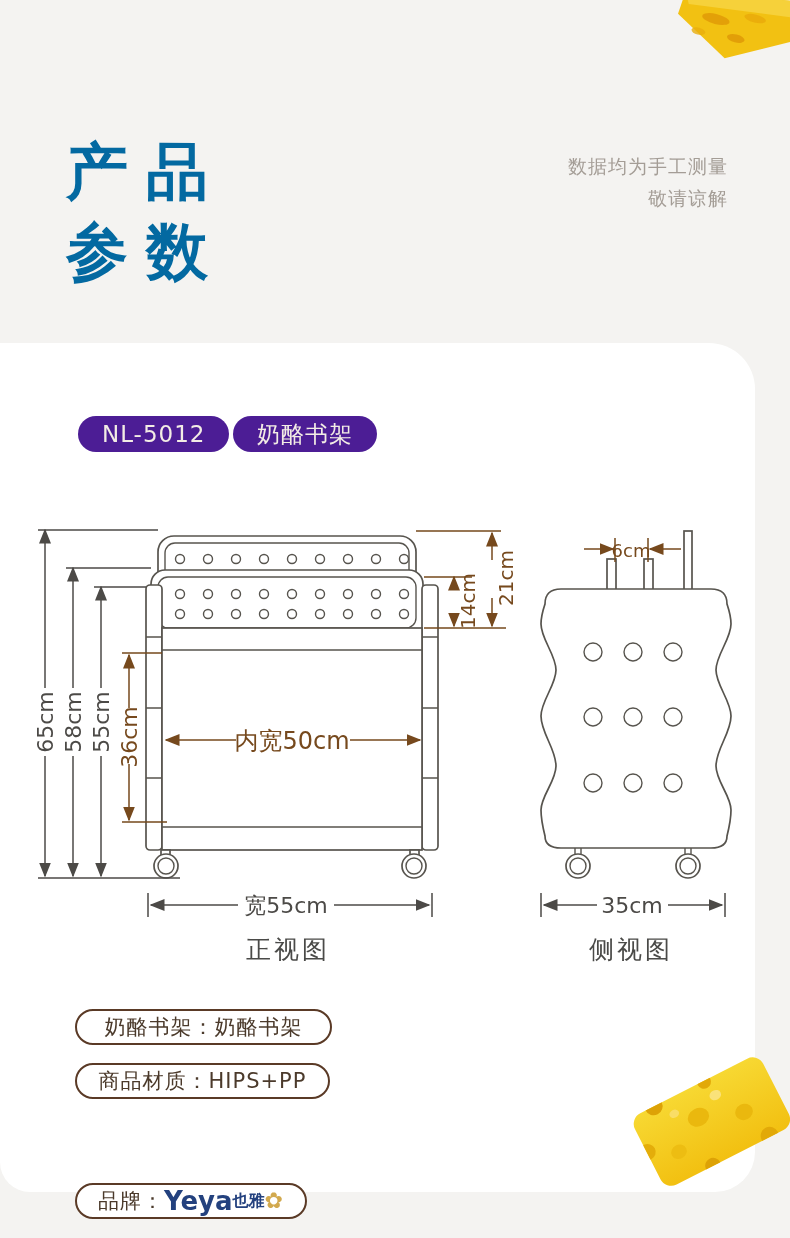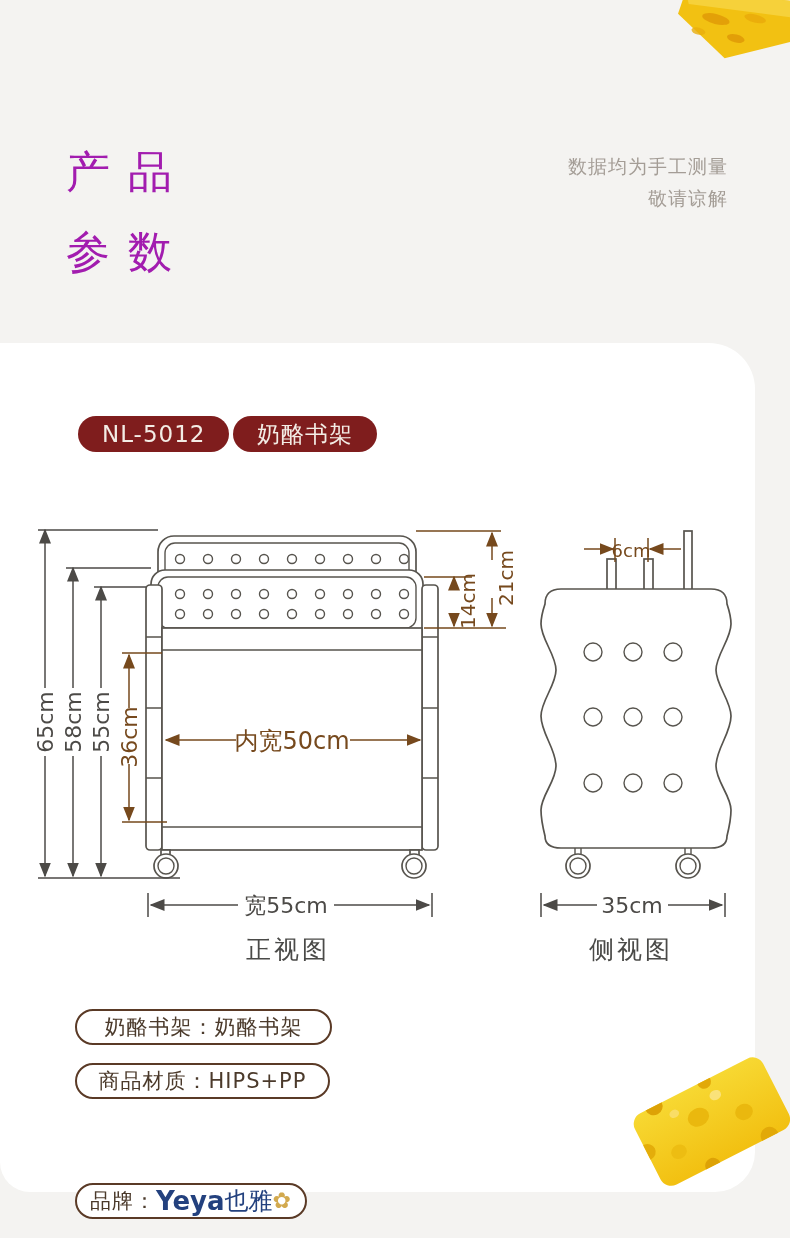--- a/index.html
+++ b/index.html
@@ -5,37 +5,37 @@
   * { margin:0; padding:0; box-sizing:border-box; }
   html,body { background:#e9e8e6; }
   .page {
     position:relative; width:790px; height:1238px; overflow:hidden;
     background:#f4f3f1;
     font-family:"DejaVu Sans","Liberation Sans",sans-serif;
   }
   
   .title {
     position:absolute; left:66px; top:132px;
-    font-size:44px; line-height:80px; font-weight:400;
-    letter-spacing:18px; color:#a21caf;
+    font-size:62px; line-height:80px; font-weight:700;
+    letter-spacing:18px; color:#0369a1;
   }
   .note {
     position:absolute; right:62px; top:150px;
     font-size:19px; line-height:32px; color:#a49d96;
     text-align:right; letter-spacing:1px;
   }
   
   .card {
     position:absolute; left:0; top:343px; width:755px; height:849px;
     background:#ffffff; border-radius:0 46px 40px 30px;
   }
   
   .badge {
     position:absolute; top:416px; height:36px;
-    background:#7f1d1d; color:#f3ece5; border-radius:18px;
+    background:#4c1d95; color:#f3ece5; border-radius:18px;
     display:flex; align-items:center; justify-content:center;
     font-size:23px; letter-spacing:1px; padding:0 24px;
   }
   .badge.model { left:78px; min-width:137px; }
   .badge.product { left:233px; min-width:135px; }
   
   .diagram { position:absolute; left:0; top:515px; width:755px; height:460px; }
   .diagram text { font-family:"DejaVu Sans","Liberation Sans",sans-serif; }
   .outline { fill:#ffffff; stroke:#57544e; stroke-width:1.7; }
   .outline-thin { fill:none; stroke:#57544e; stroke-width:1.4; }
@@ -50,21 +50,21 @@
   .pill {
     position:absolute; left:75px; height:36px;
     border:2px solid #5a3a26; border-radius:18px; background:#fff;
     display:flex; align-items:center; justify-content:center;
     font-size:21px; color:#4b3a2b; letter-spacing:1px;
   }
   .pill.p1 { top:1009px; width:257px; }
   .pill.p2 { top:1063px; width:255px; }
   .pill.p3 { top:1183px; width:232px; }
   .brand-en { color:#23417e; font-weight:bold; font-size:26px; letter-spacing:0; }
-  .brand-cn { color:#23417e; font-weight:normal; font-size:24px; letter-spacing:0; }
+  .brand-cn { color:#23417e; font-weight:bold; font-size:16px; letter-spacing:0; }
   .flower { color:#d2a94e; font-size:22px; line-height:1; }
   
   .cheese-top { position:absolute; top:0; right:0; width:132px; height:66px; overflow:hidden; }
   .cheese-bottom { position:absolute; left:627px; top:1050px; width:168px; height:142px; }
 </style>
 </head>
 <body>
 
 <div class="page">
 

